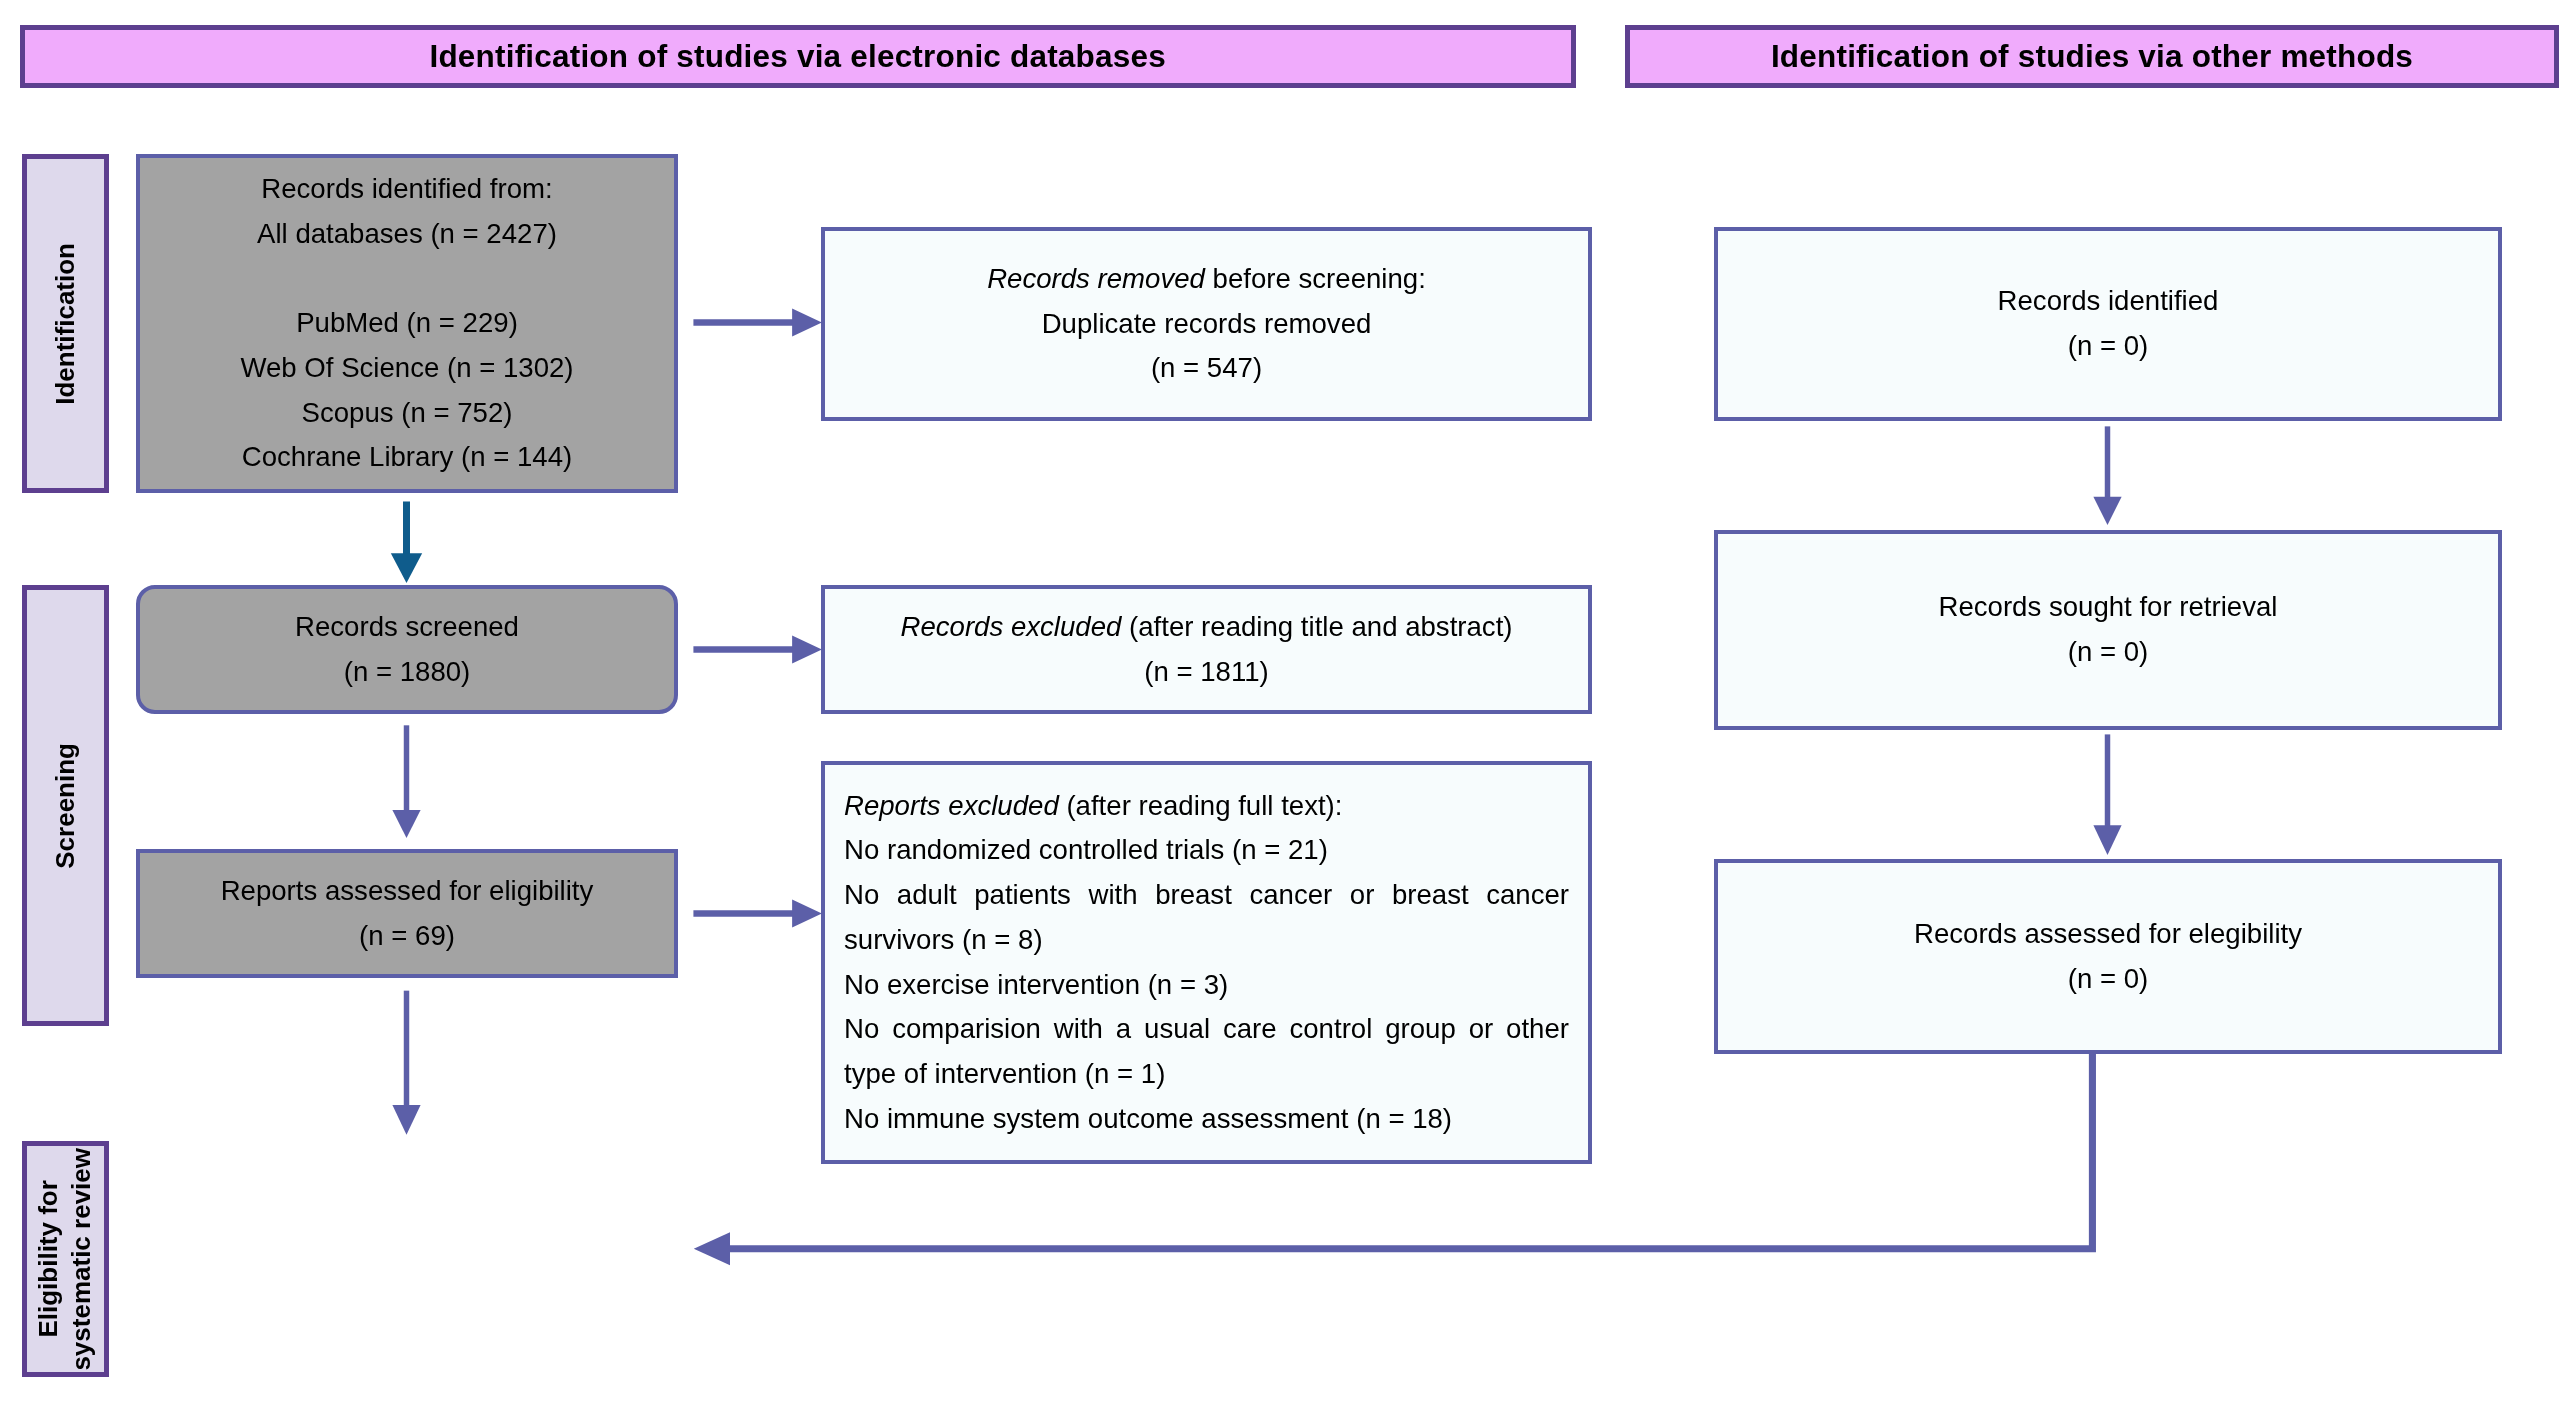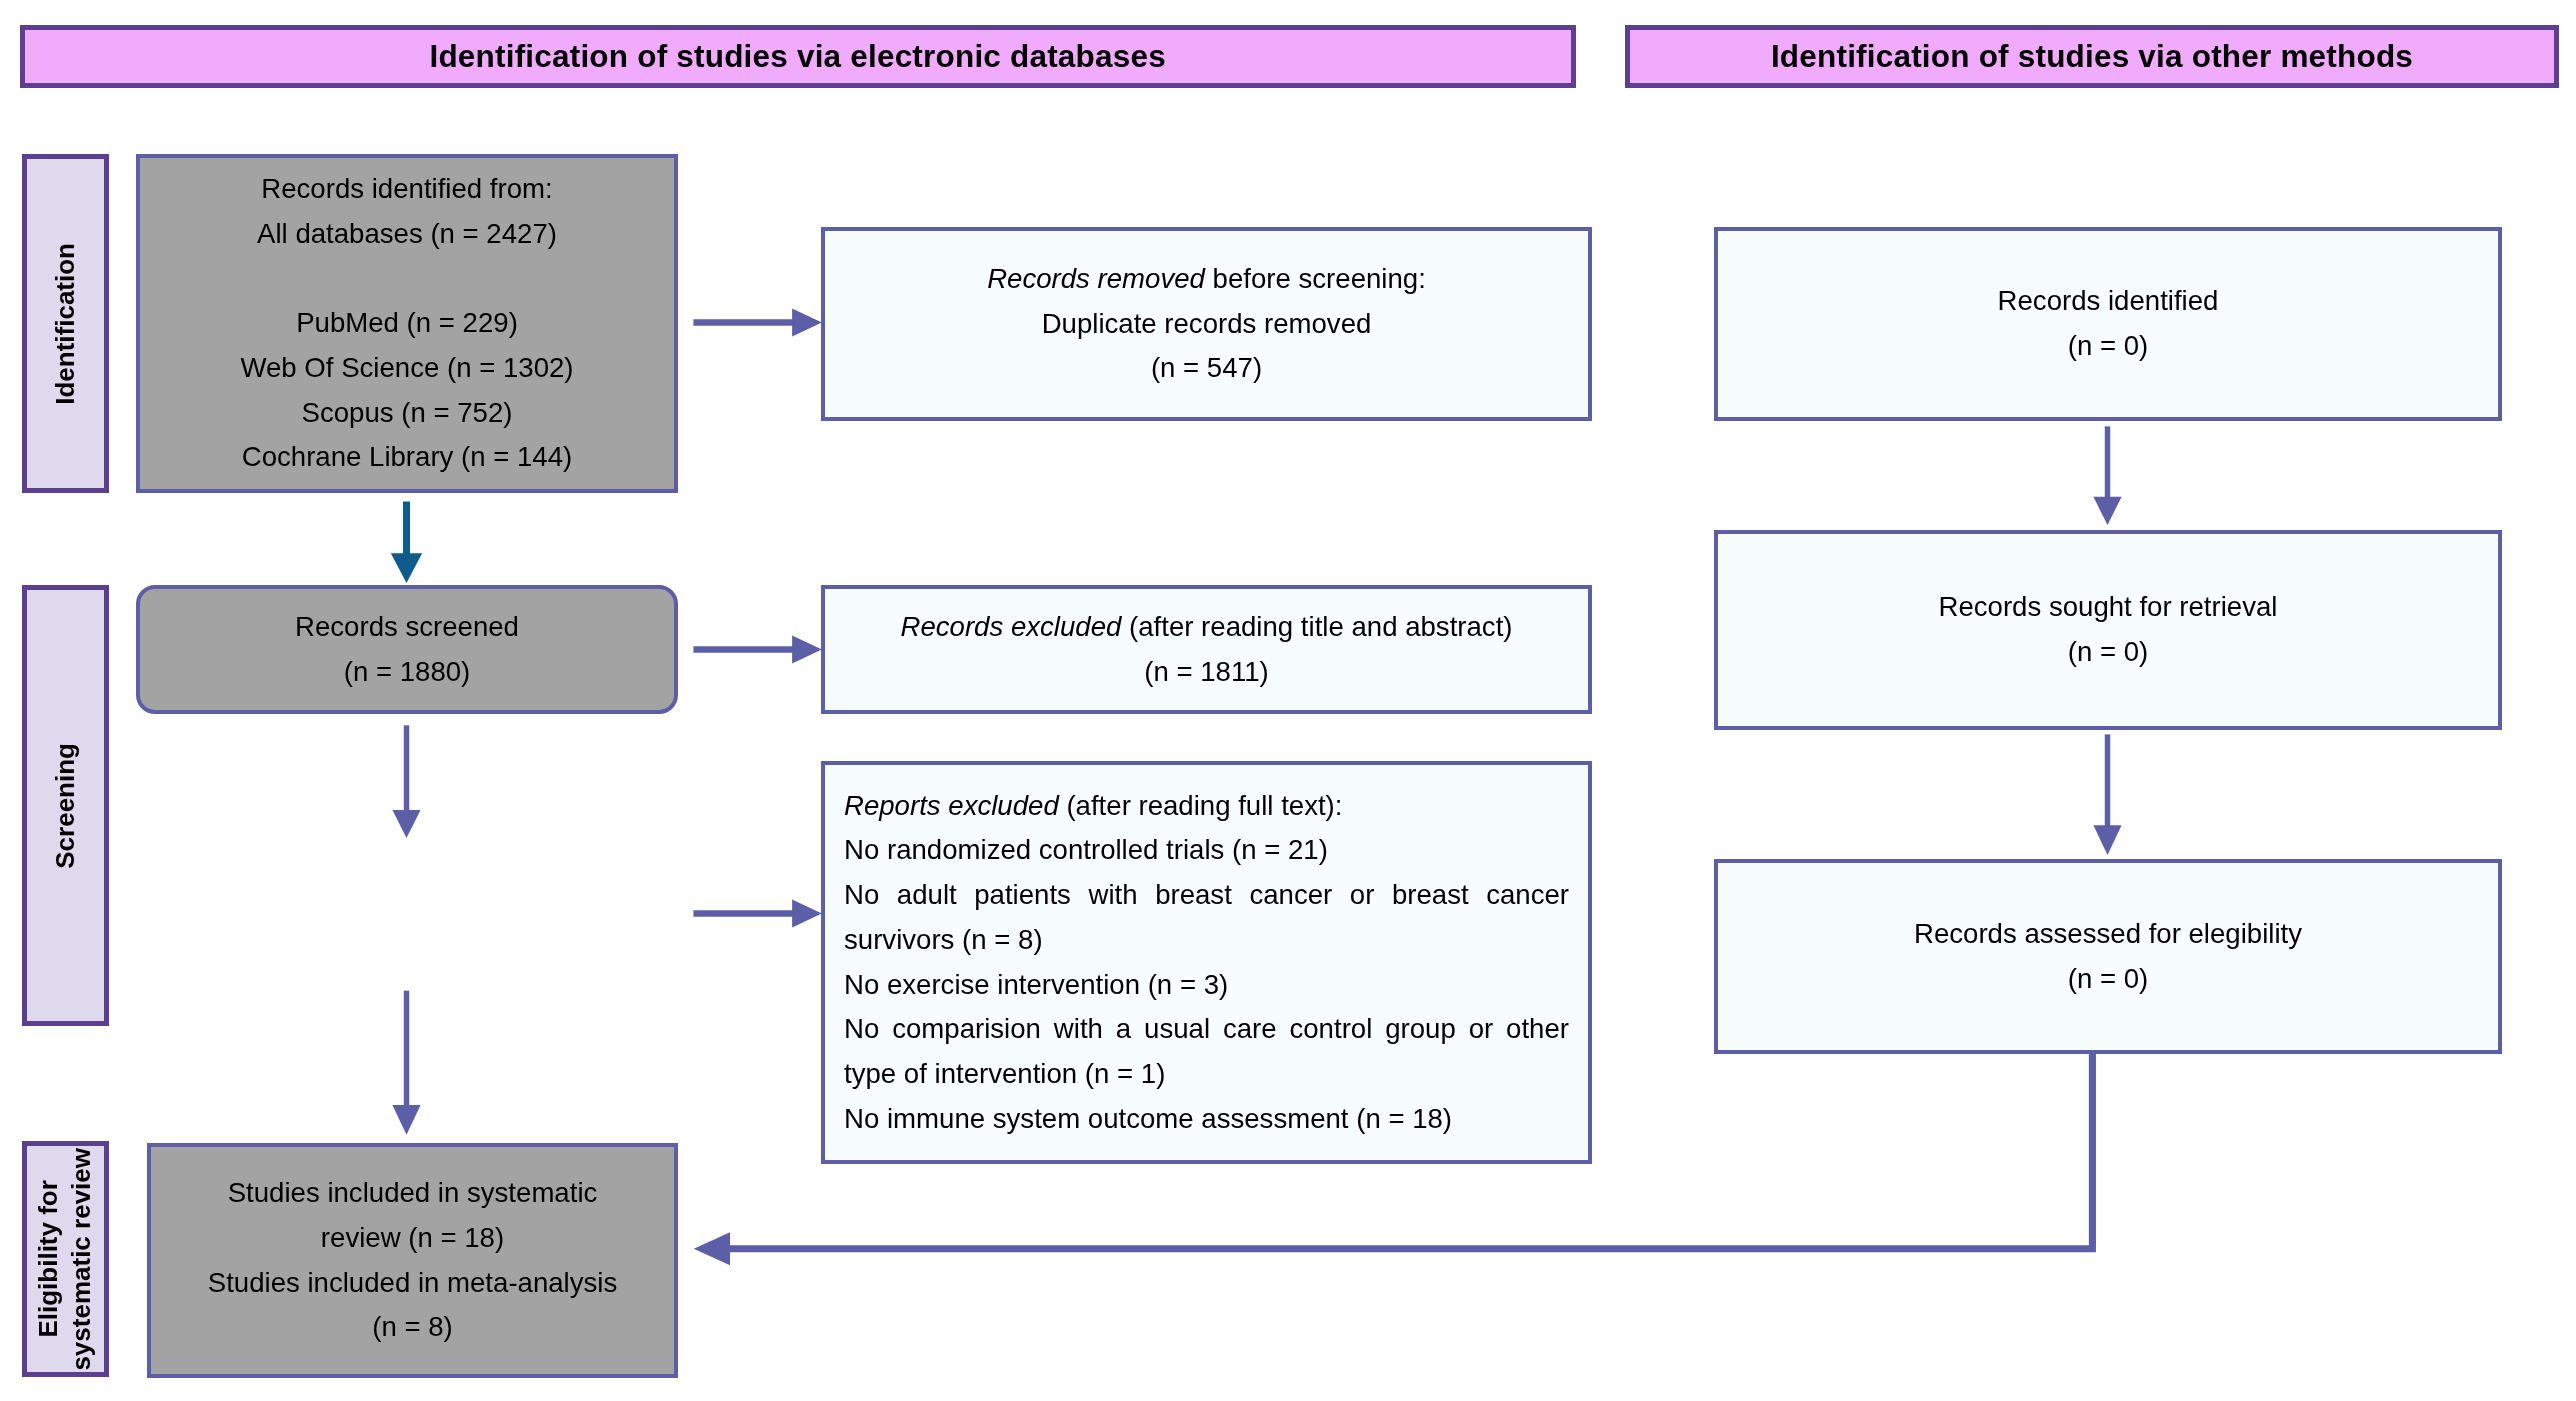--- a/index.html
+++ b/index.html
@@ -119,27 +119,25 @@
 Web Of Science (n = 1302)
 Scopus (n = 752)
 Cochrane Library (n = 144)</span>
   </div>
 
   <div class="node flow-box fill-lav" style="left:136px; top:585px; width:542px; height:129px;border-radius:19px;">
     <span class="txt">Records screened
 (n = 1880)</span>
   </div>
 
-
-  <div class="node flow-box fill-lav" style="left:147px; top:1143px; width:531px; height:235px;">
-    <span class="txt">Studies included in systematic
-review (n = 18)
-Studies included in meta-analysis
-(n = 8)</span>
-  </div>
+  <div class="node flow-box fill-lav" style="left:136px; top:849px; width:542px; height:129px;">
+    <span class="txt">Reports assessed for eligibility
+(n = 69)</span>
+  </div>
+
 
   <div class="node flow-box fill-cyan" style="left:821px; top:227px; width:771px; height:194px;">
     <span class="txt"><em class="em-lead">Records removed</em><span> before screening:</span><span>
 Duplicate records removed
 (n = 547)</span></span>
   </div>
 
   <div class="node flow-box fill-cyan" style="left:821px; top:585px; width:771px; height:129px;">
     <span class="txt"><em class="em-lead">Records excluded</em><span> (after reading title and abstract)</span><span>
 (n = 1811)</span></span>

